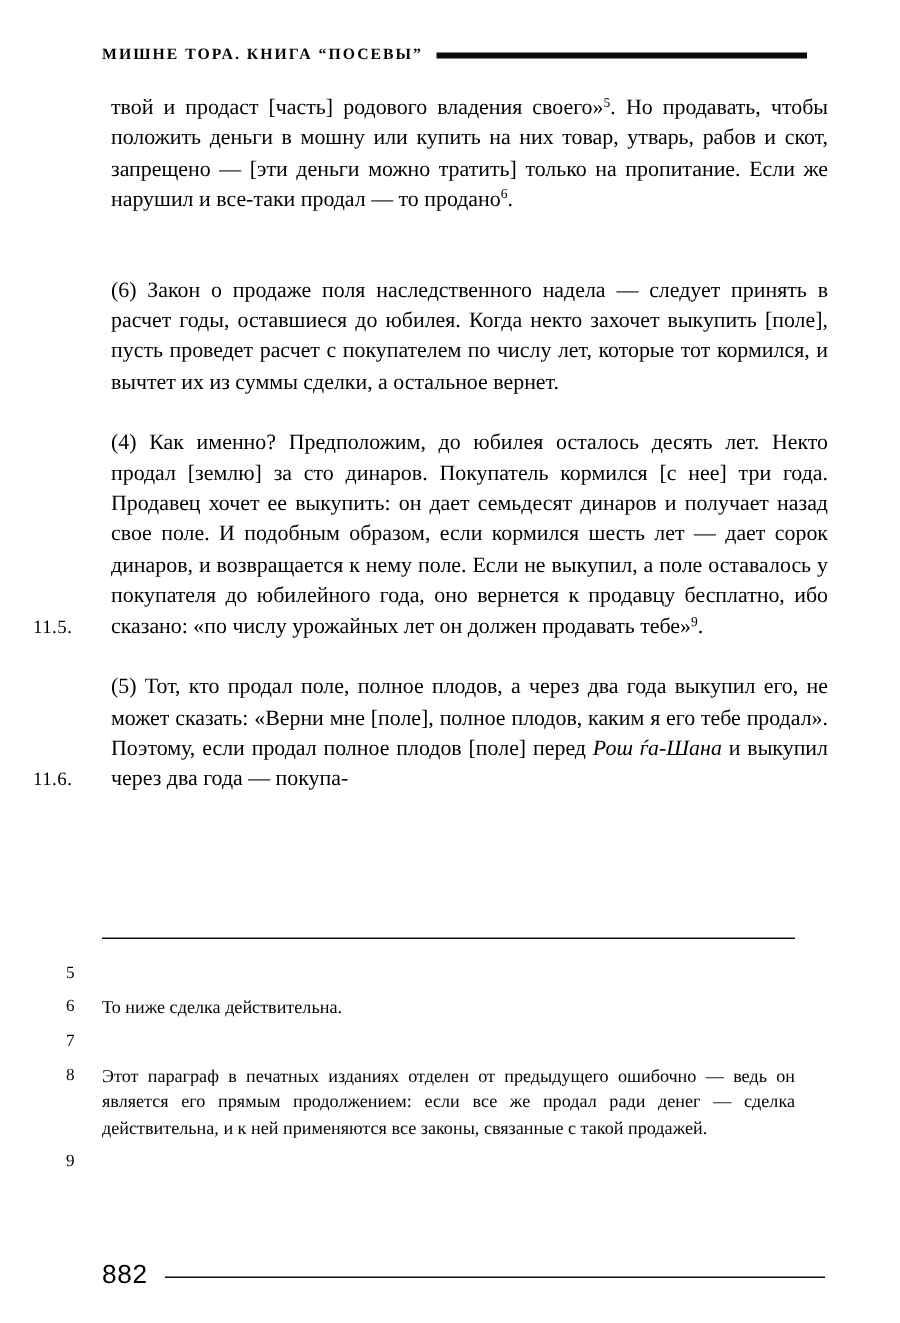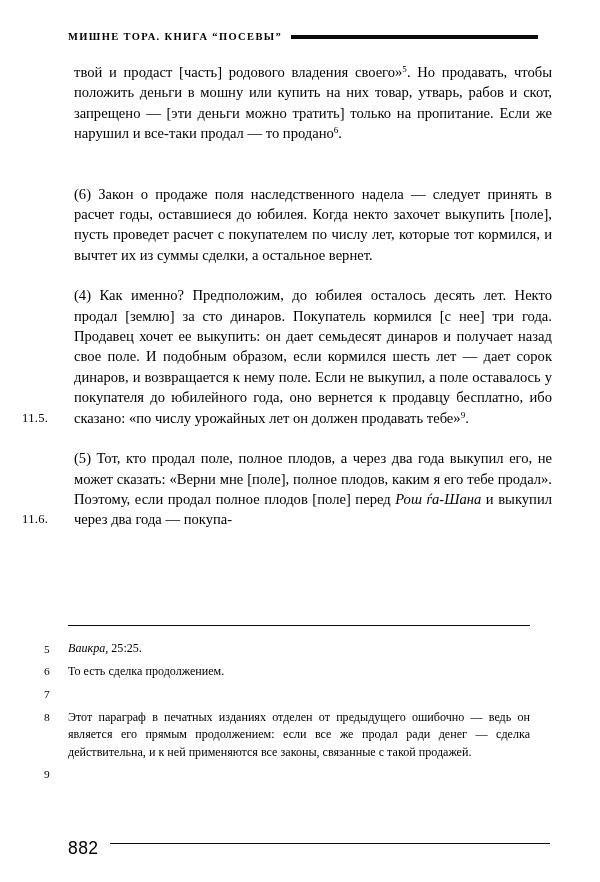--- a/index.html
+++ b/index.html
@@ -132,20 +132,21 @@
   }
 
   
   .folio {
     position: absolute;
     left: 68px;
     top: 838px;
     right: 50px;
     height: 22px;
     display: flex;
+    align-items: center;
   }
   .folio-num {
     font-size: 17.5px;
     font-family: "Liberation Sans", "DejaVu Sans", sans-serif;
     letter-spacing: 0.4px;
   }
   .folio-rule {
     flex: 1 1 auto;
     height: 1.4px;
     background: #0c0c0c;
@@ -202,25 +203,24 @@
       </div>
     </div>
 
   </div>
 
   <div class="fn-rule"></div>
 
   <div class="footnotes">
     <div class="fn">
       <div class="fn-num">5</div>
-      <div class="fn-body"><i>Ваикра</i>, 25:25.</div>
     </div>
     <div class="fn">
       <div class="fn-num">6</div>
-      <div class="fn-body">То есть сделка продолжением.</div>
+      <div class="fn-body">То ниже сделка действительна.</div>
     </div>
     <div class="fn">
       <div class="fn-num">7</div>
     </div>
     <div class="fn">
       <div class="fn-num">8</div>
       <div class="fn-body">Этот параграф в печатных изданиях отделен от предыдущего ошибочно — ведь он является его прямым продолжением: если все же продал ради денег — сделка действительна, и к ней применяются все законы, связанные с такой продажей.</div>
     </div>
     <div class="fn">
       <div class="fn-num">9</div>

